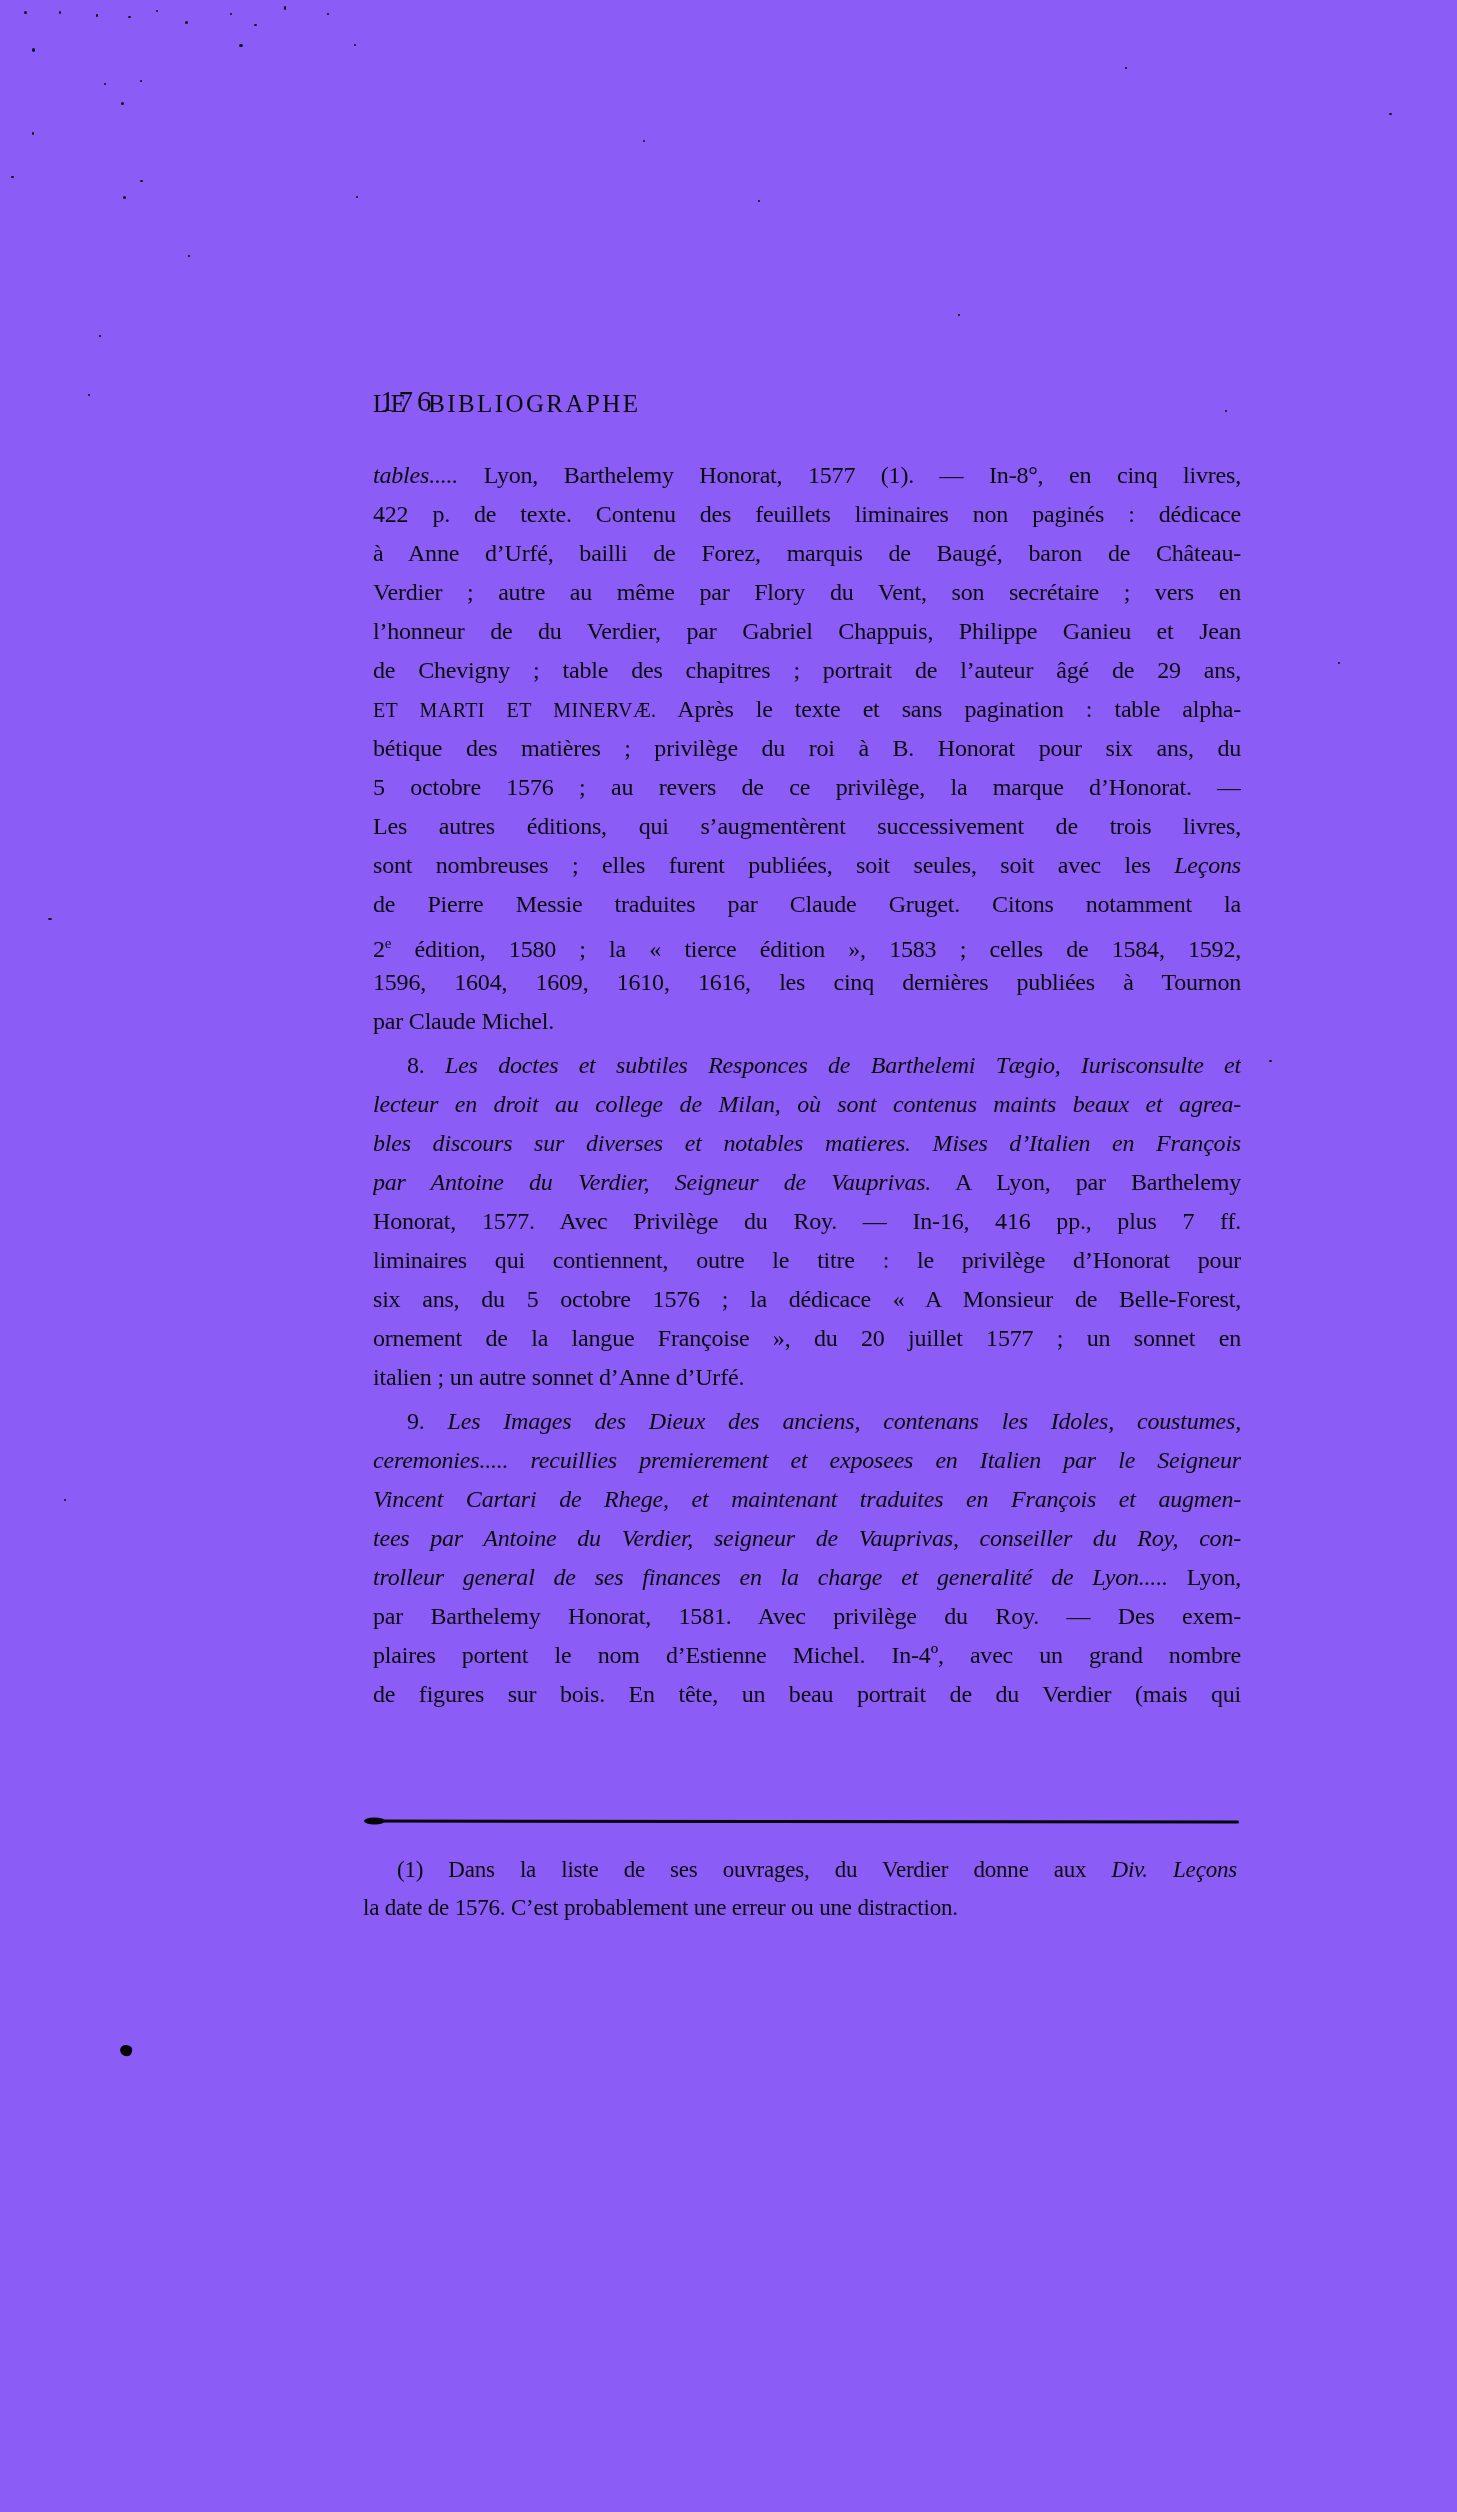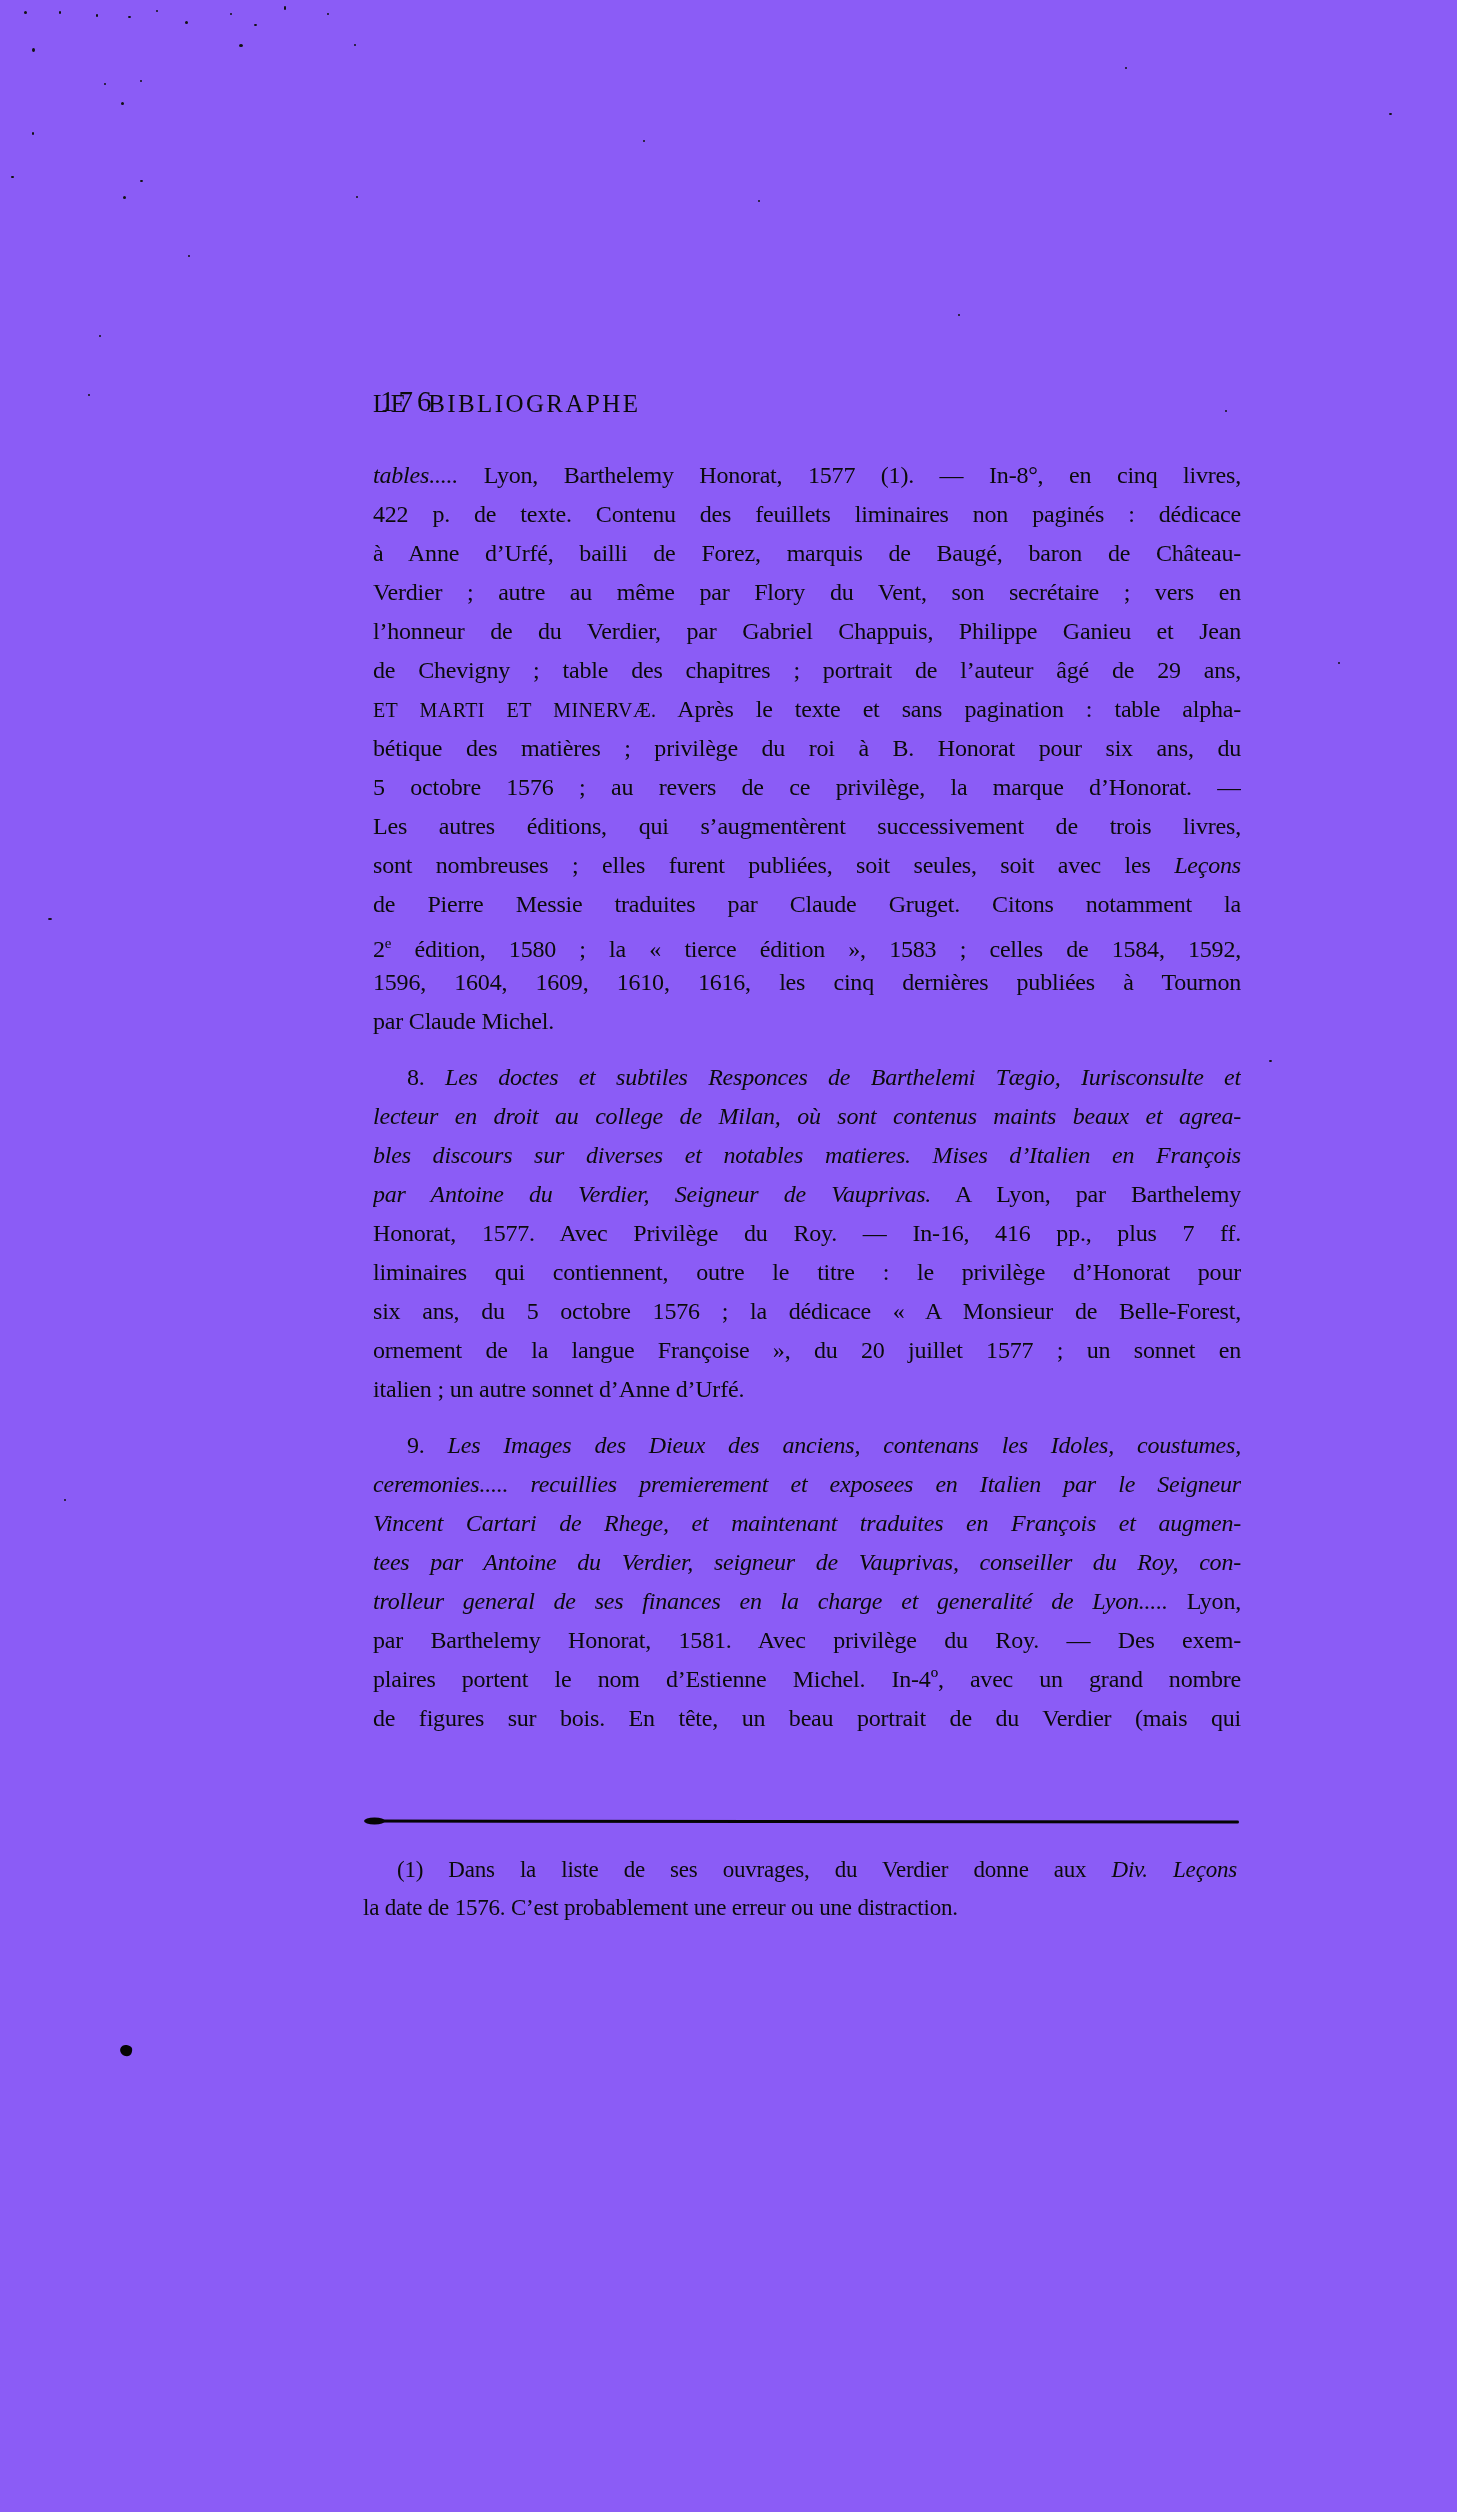--- a/index.html
+++ b/index.html
@@ -20,21 +20,21 @@
   .running-title {
     position:absolute; left:373px; top:388px; width:868px;
     text-align:left; font-size:25px; letter-spacing:2.4px; word-spacing:11.2px;
     line-height:32px;
   }
 
   .body-text {
     position:absolute; left:373px; top:456px; width:868px;
     font-size:24px; line-height:39px; letter-spacing:-0.2px;
   }
-  .para + .para { margin-top:17px; }
+  .para + .para { margin-top:5px; }
   .para.indent .line:first-child { text-indent:34px; }
   .line {
     height:39px; overflow:hidden;
     text-align:justify; text-align-last:justify;
   }
   .line.last { text-align:right; text-align-last:left; }
   .r { font-style:normal; }
   .i { font-style:italic;font-family:Liberation Serif, serif; }
   .sc { font-size:20px; letter-spacing:0.4px; }
   .sup { vertical-align:super; font-size:0.62em; }

